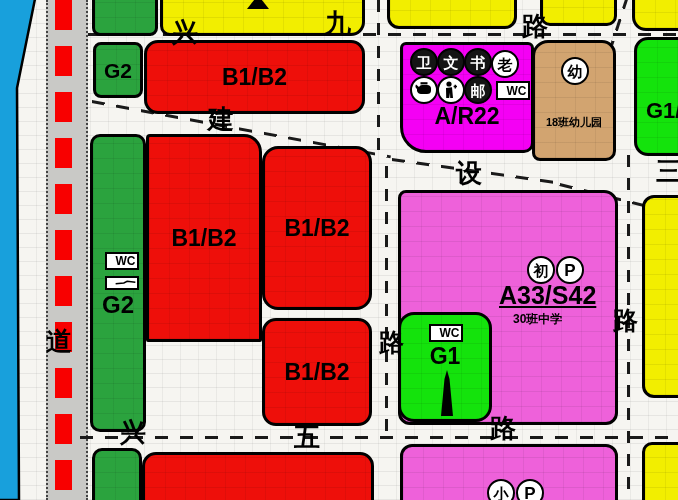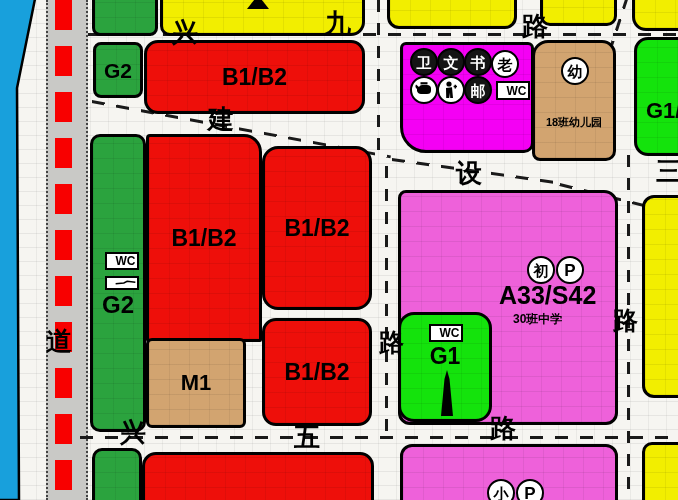--- a/index.html
+++ b/index.html
@@ -100,20 +100,21 @@
           <path d="M5,8 L11,7.2 L12,18 L9.2,18 L9,12.5 L8.2,18 L5.2,18 Z" fill="#000"></path>
           <path d="M12.6,6.5 h3.4 M14.3,4.8 v3.6" stroke="#000" stroke-width="1.5"></path>
         </svg>
     </div>
     <div class="abs circ dark" style="left:61px;top:31px;">
         <span>邮</span>
       </div>
     <div class="abs wcbox" style="left:93px;top:36px;width:34px;height:19px;">
         <span>WC</span>
       </div>
+    <div class="abs code" style="left:0;top:60px;width:100%;text-align:center;font-size:23px;">A/R22</div>
   </div>
 
   <div class="p tan" style="left:532px;top:40px;width:84px;height:121px;border-radius:16px 14px 10px 8px;">
     <div class="abs circ light" style="left:26px;top:14px;">
         <span>幼</span>
       </div>
     <div class="abs code" style="left:0;top:74px;width:100%;text-align:center;font-size:11px;">18班幼儿园</div>
   </div>
 
   <div class="p bgrn" style="left:634px;top:37px;width:50px;height:119px;border-radius:14px 0 0 14px;">
@@ -129,40 +130,37 @@
           <path d="M2,5 L12,4 L16,2 L26,3" stroke="#000" stroke-width="1.8" fill="none"></path>
         </svg>
     </div>
     <div class="abs code" style="left:0;top:156px;width:100%;text-align:center;font-size:24px;">G2</div>
   </div>
 
   <div class="p red cflex" style="left:146px;top:134px;width:116px;height:208px;border-radius:4px 18px 2px 2px;">
     <span class="code" style="font-size:23px;">B1/B2</span>
   </div>
 
-  <div class="p tan cflex" style="left:146px;top:338px;width:100px;height:90px;border-radius:6px;">
-    <span class="code" style="font-size:22px;">M1</span>
-  </div>
 
   <div class="p red cflex" style="left:262px;top:146px;width:110px;height:164px;border-radius:16px;">
     <span class="code" style="font-size:23px;">B1/B2</span>
   </div>
 
   <div class="p red cflex" style="left:262px;top:318px;width:110px;height:108px;border-radius:14px;">
     <span class="code" style="font-size:23px;">B1/B2</span>
   </div>
 
   <div class="p pnk" style="left:398px;top:190px;width:220px;height:235px;border-radius:8px 14px 12px 12px;">
     <div class="abs circ light" style="left:126px;top:63px;">
         <span>初</span>
       </div>
     <div class="abs circ light" style="left:155px;top:63px;font-size:17px;">
         <span>P</span>
       </div>
-    <div class="abs code" style="left:98px;top:90px;font-size:25px;">A33/S42</div>
+    <div class="abs code" style="left:98px;top:90px;font-size:25px;text-decoration:underline;">A33/S42</div>
     <div class="abs code" style="left:112px;top:120px;font-size:12px;">30班中学</div>
   </div>
 
   <div class="p bgrn" style="left:398px;top:312px;width:94px;height:110px;border-radius:16px;z-index:12;">
     <div class="abs wcbox" style="left:28px;top:9px;width:34px;height:18px;">
         <span>WC</span>
       </div>
     <div class="abs code" style="left:0;top:30px;width:100%;text-align:center;font-size:23px;">G1</div>
     <svg class="abs" style="left:37px;top:55px;" width="18" height="46" viewBox="0 0 18 46">
       <path d="M9,0 L11.5,9 L15,46 L3,46 L6.5,9 Z" fill="#000"></path>

